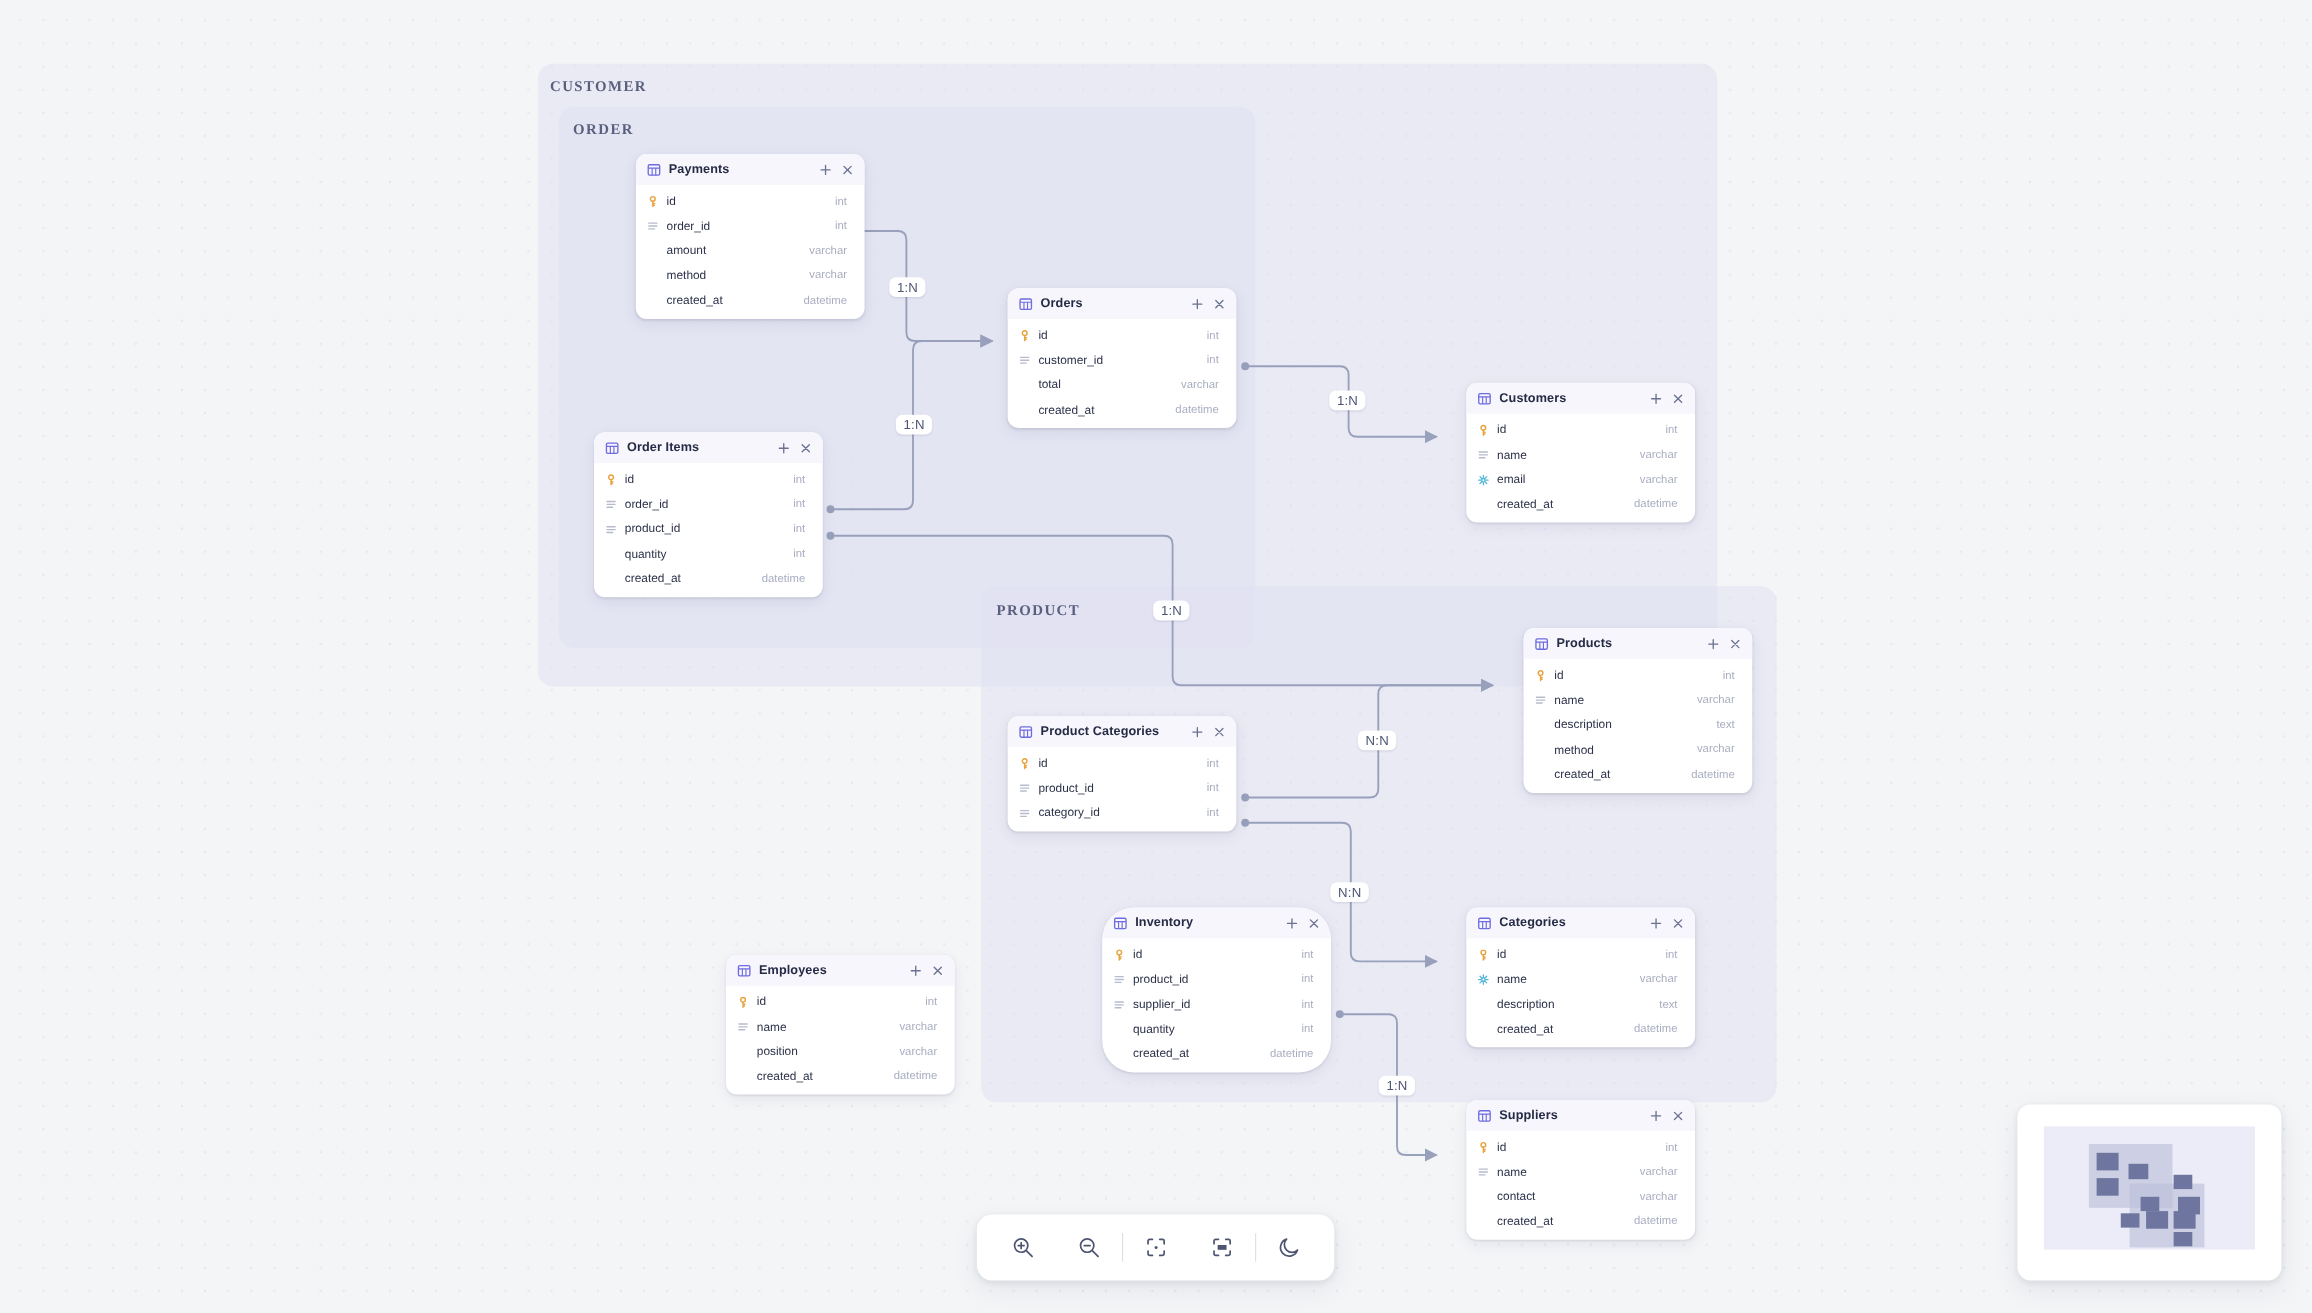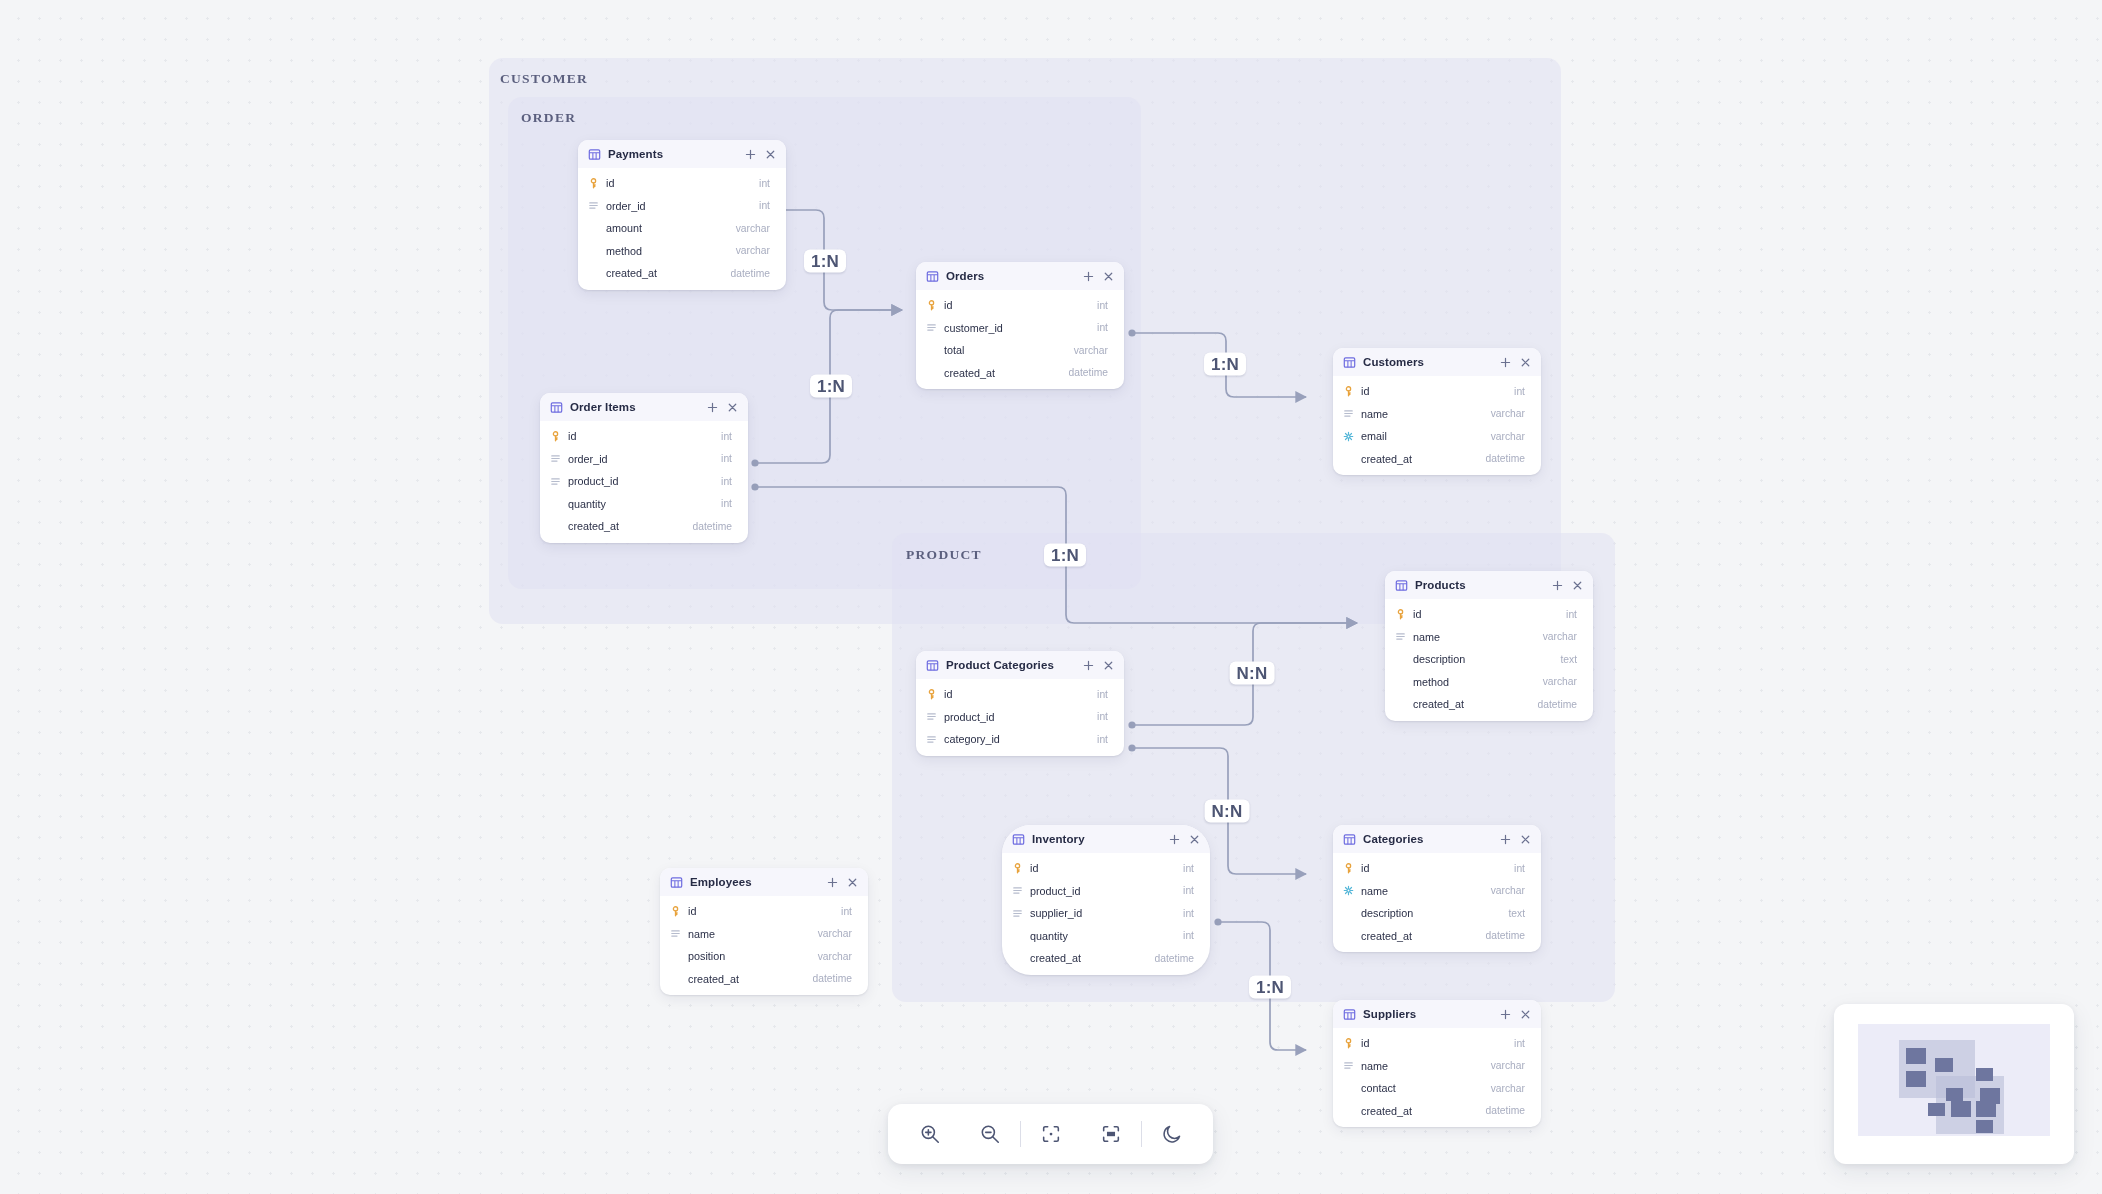--- a/index.html
+++ b/index.html
@@ -36,22 +36,22 @@
 
   
   #edges { position: absolute; inset: 0; width: 2102px; height: 1194px; }
 
   .edge-badge {
     position: absolute;
     transform: translate(-50%, -50%);
     background: #ffffff;
     border-radius: 6px;
     padding: 3px 7px 3px 7px;
-    font-size: 17px;
-    font-weight: 700;
+    font-size: 12px;
+    font-weight: 400;
     letter-spacing: .2px;
     color: #4d5573;
     box-shadow: 0 1px 2px rgba(36,41,70,0.12);
     white-space: nowrap;
     line-height: 1;
   }
 
   
   .table-node {
     position: absolute;

